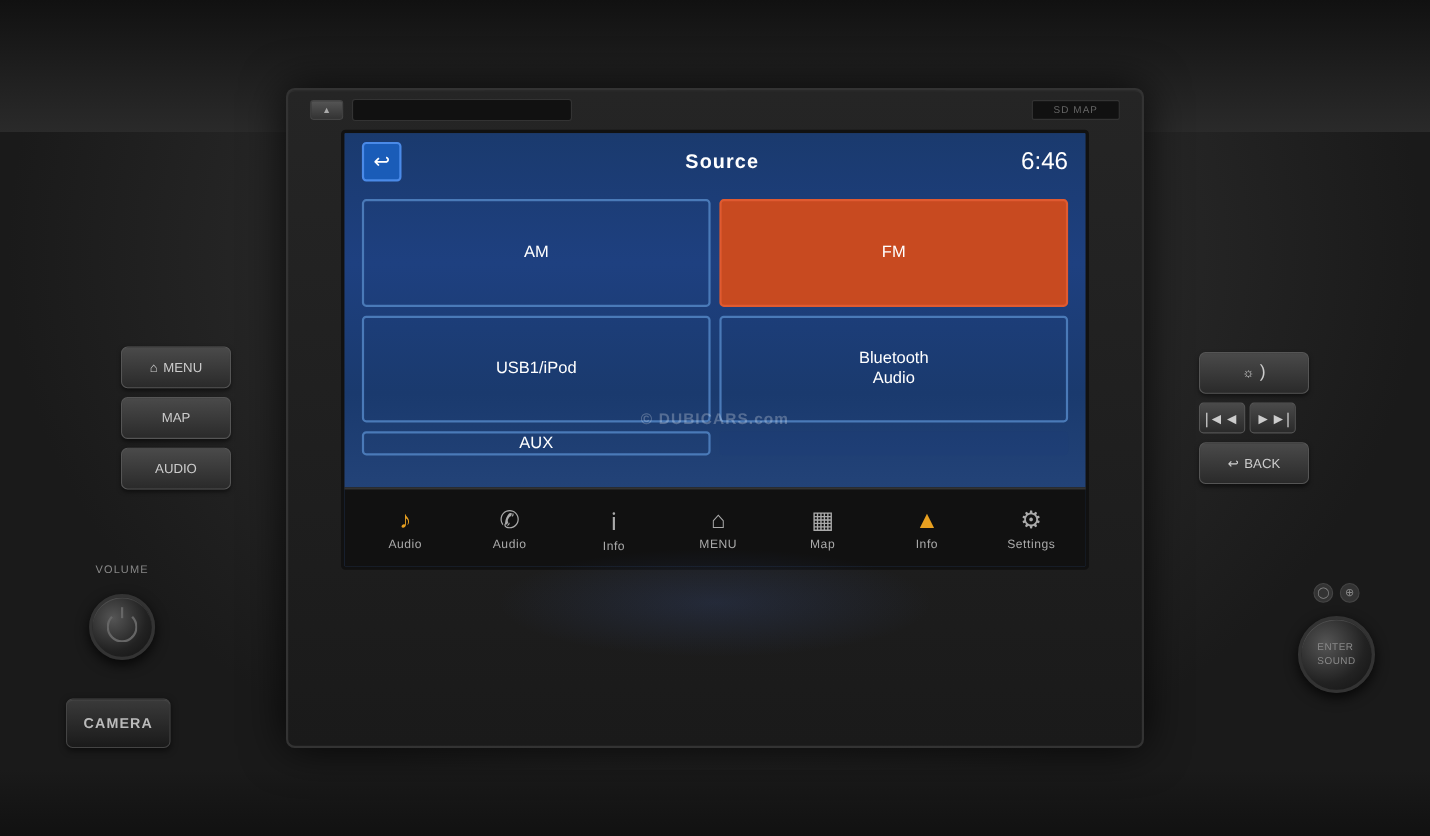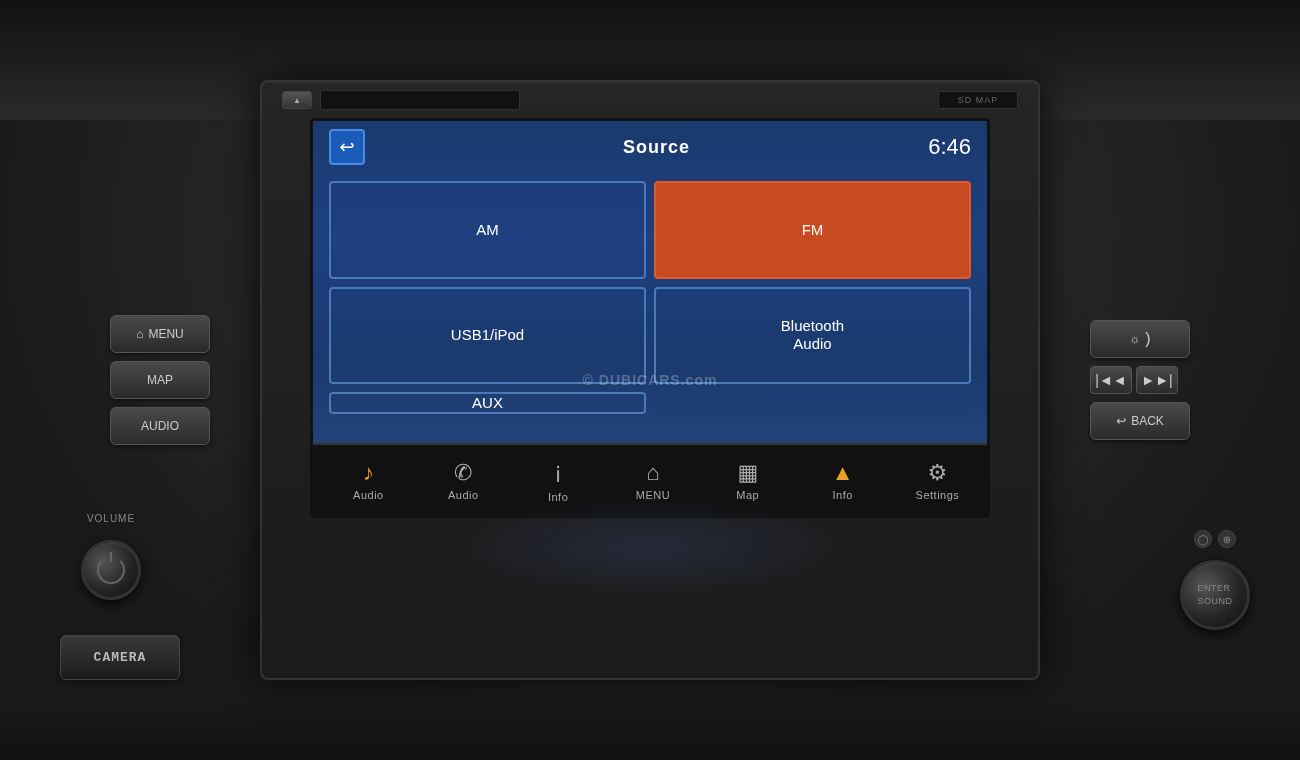--- a/index.html
+++ b/index.html
@@ -375,36 +375,35 @@
       letter-spacing: 0.5px;
       text-align: left;
       line-height: 1.3;
     }
 
     
     .camera-btn {
       position: absolute;
       left: 60px;
       bottom: 80px;
-      width: 120px;
+      width: 95px;
       height: 45px;
       background: linear-gradient(180deg, #3a3a3a 0%, #1a1a1a 100%);
       border: 1px solid #444;
       border-radius: 6px;
       color: #bbb;
       font-size: 13px;
       font-weight: 600;
       display: flex;
       align-items: center;
       justify-content: center;
       cursor: pointer;
       letter-spacing: 1px;
       box-shadow: 0 2px 6px rgba(0,0,0,0.5), inset 0 1px 0 rgba(255,255,255,0.05);
       z-index: 10;
-      font-family: Liberation Mono, monospace;
     }
 
     
     .watermark {
       position: absolute;
       top: 50%;
       left: 50%;
       transform: translate(-50%, -50%);
       color: rgba(255,255,255,0.25);
       font-size: 14px;

